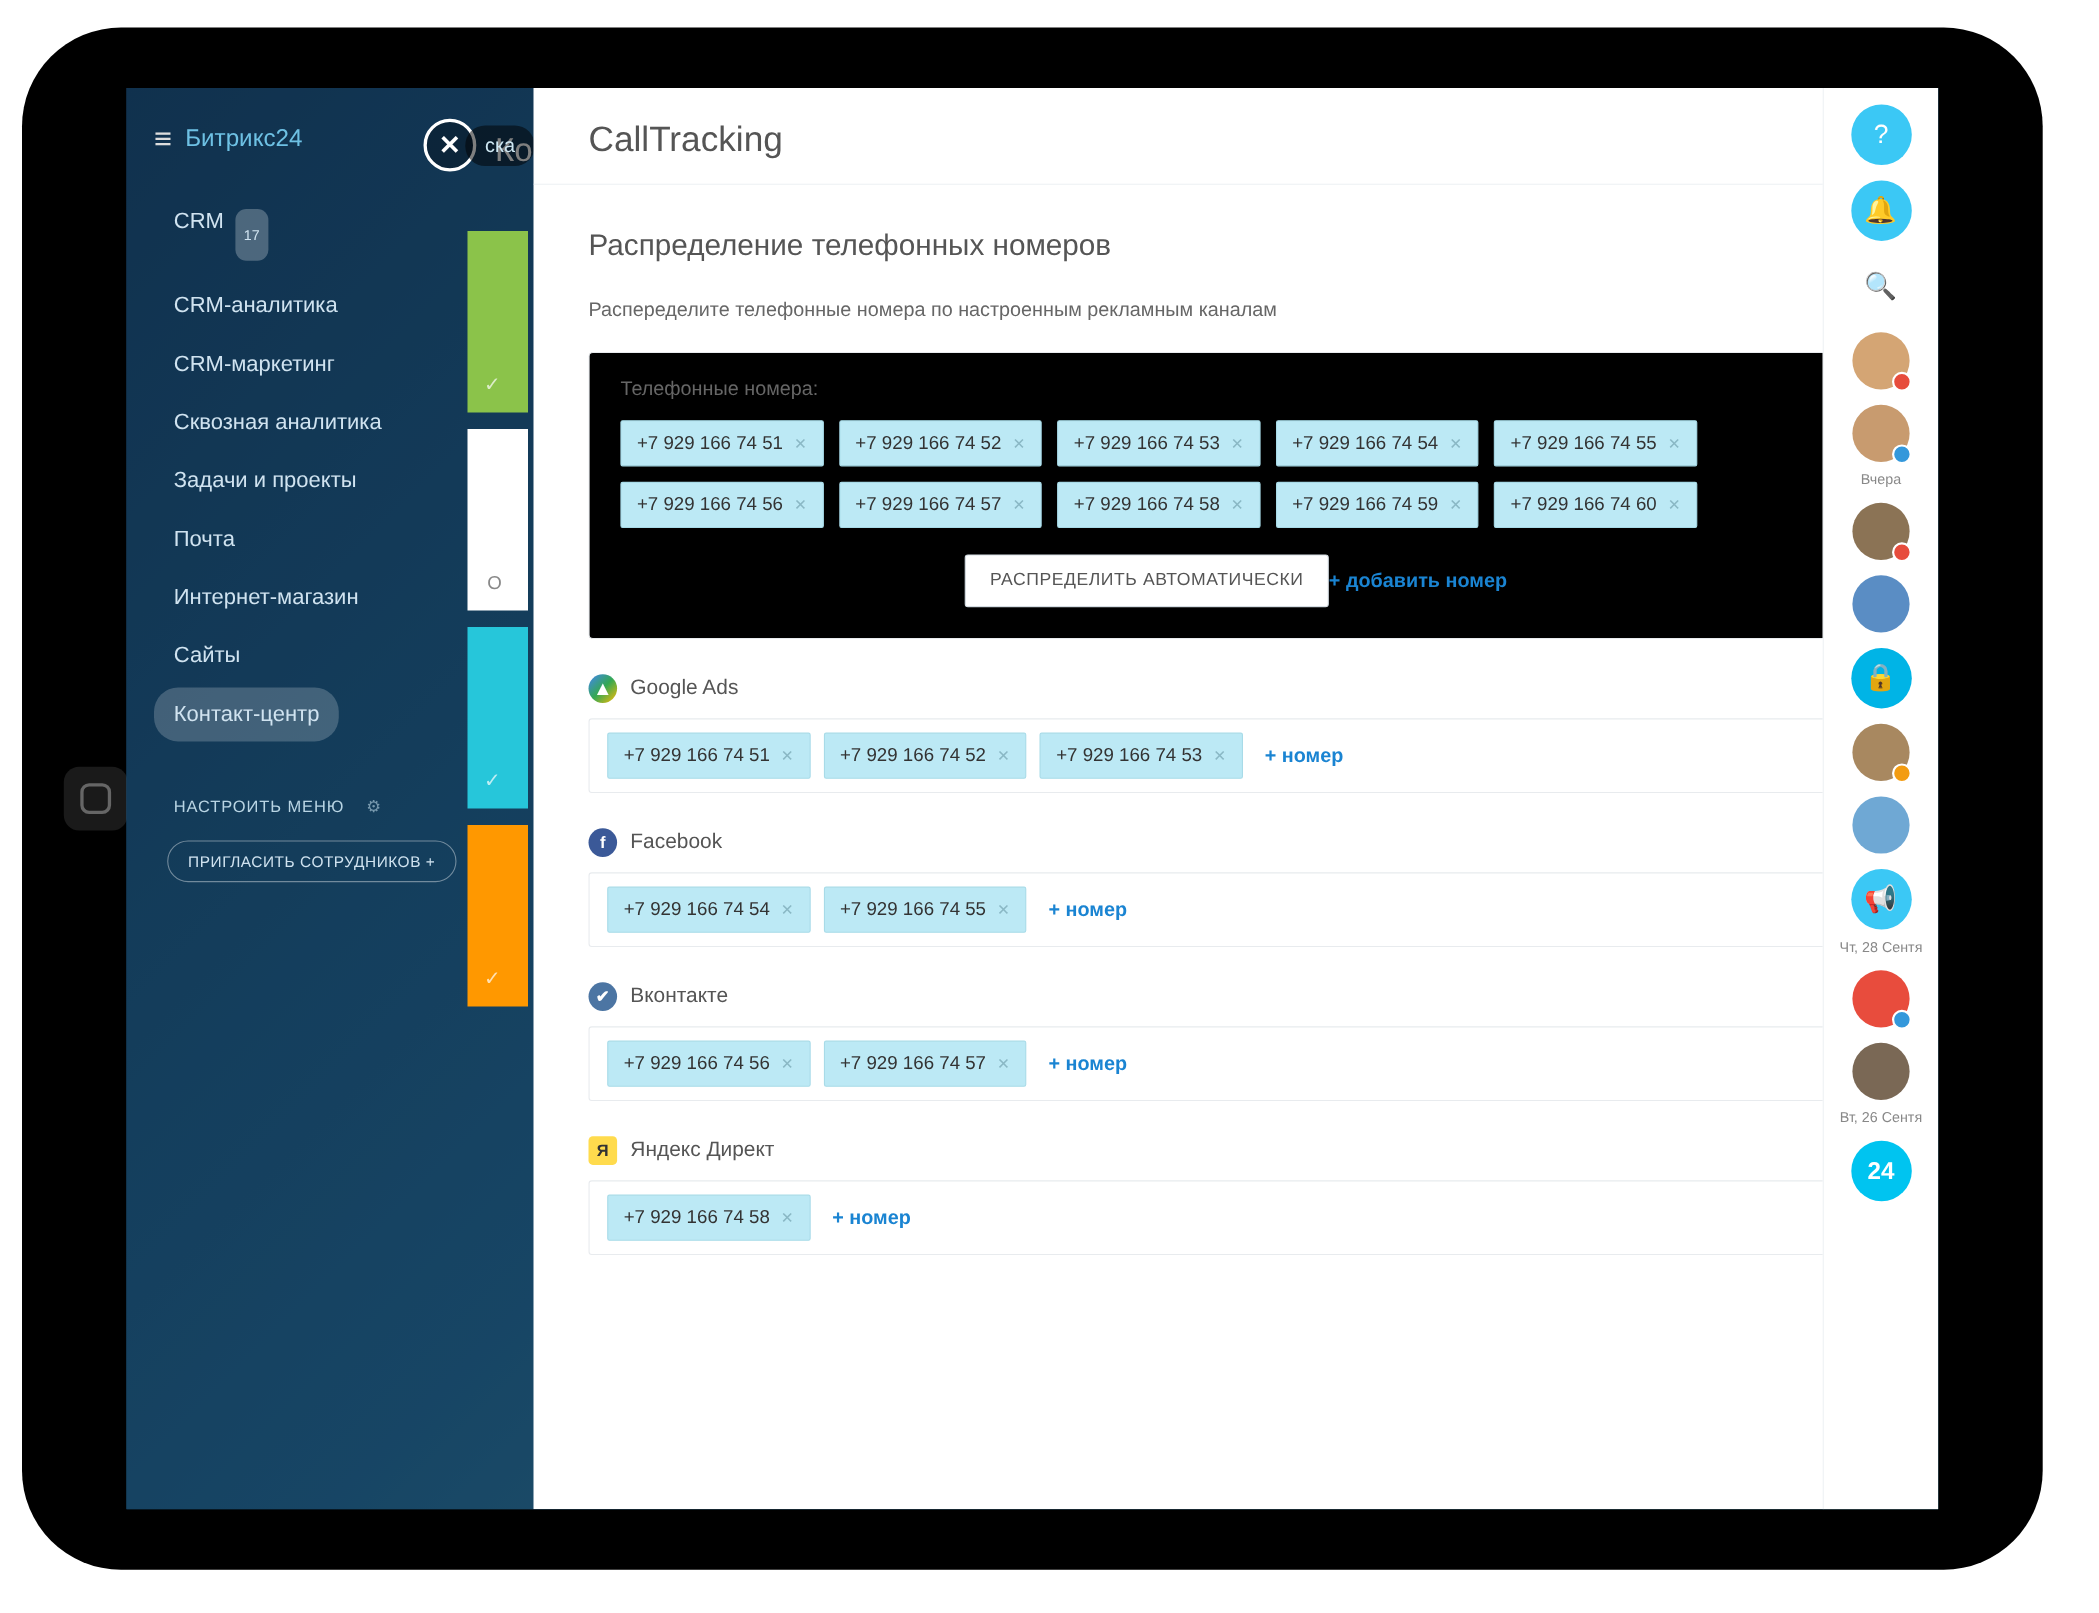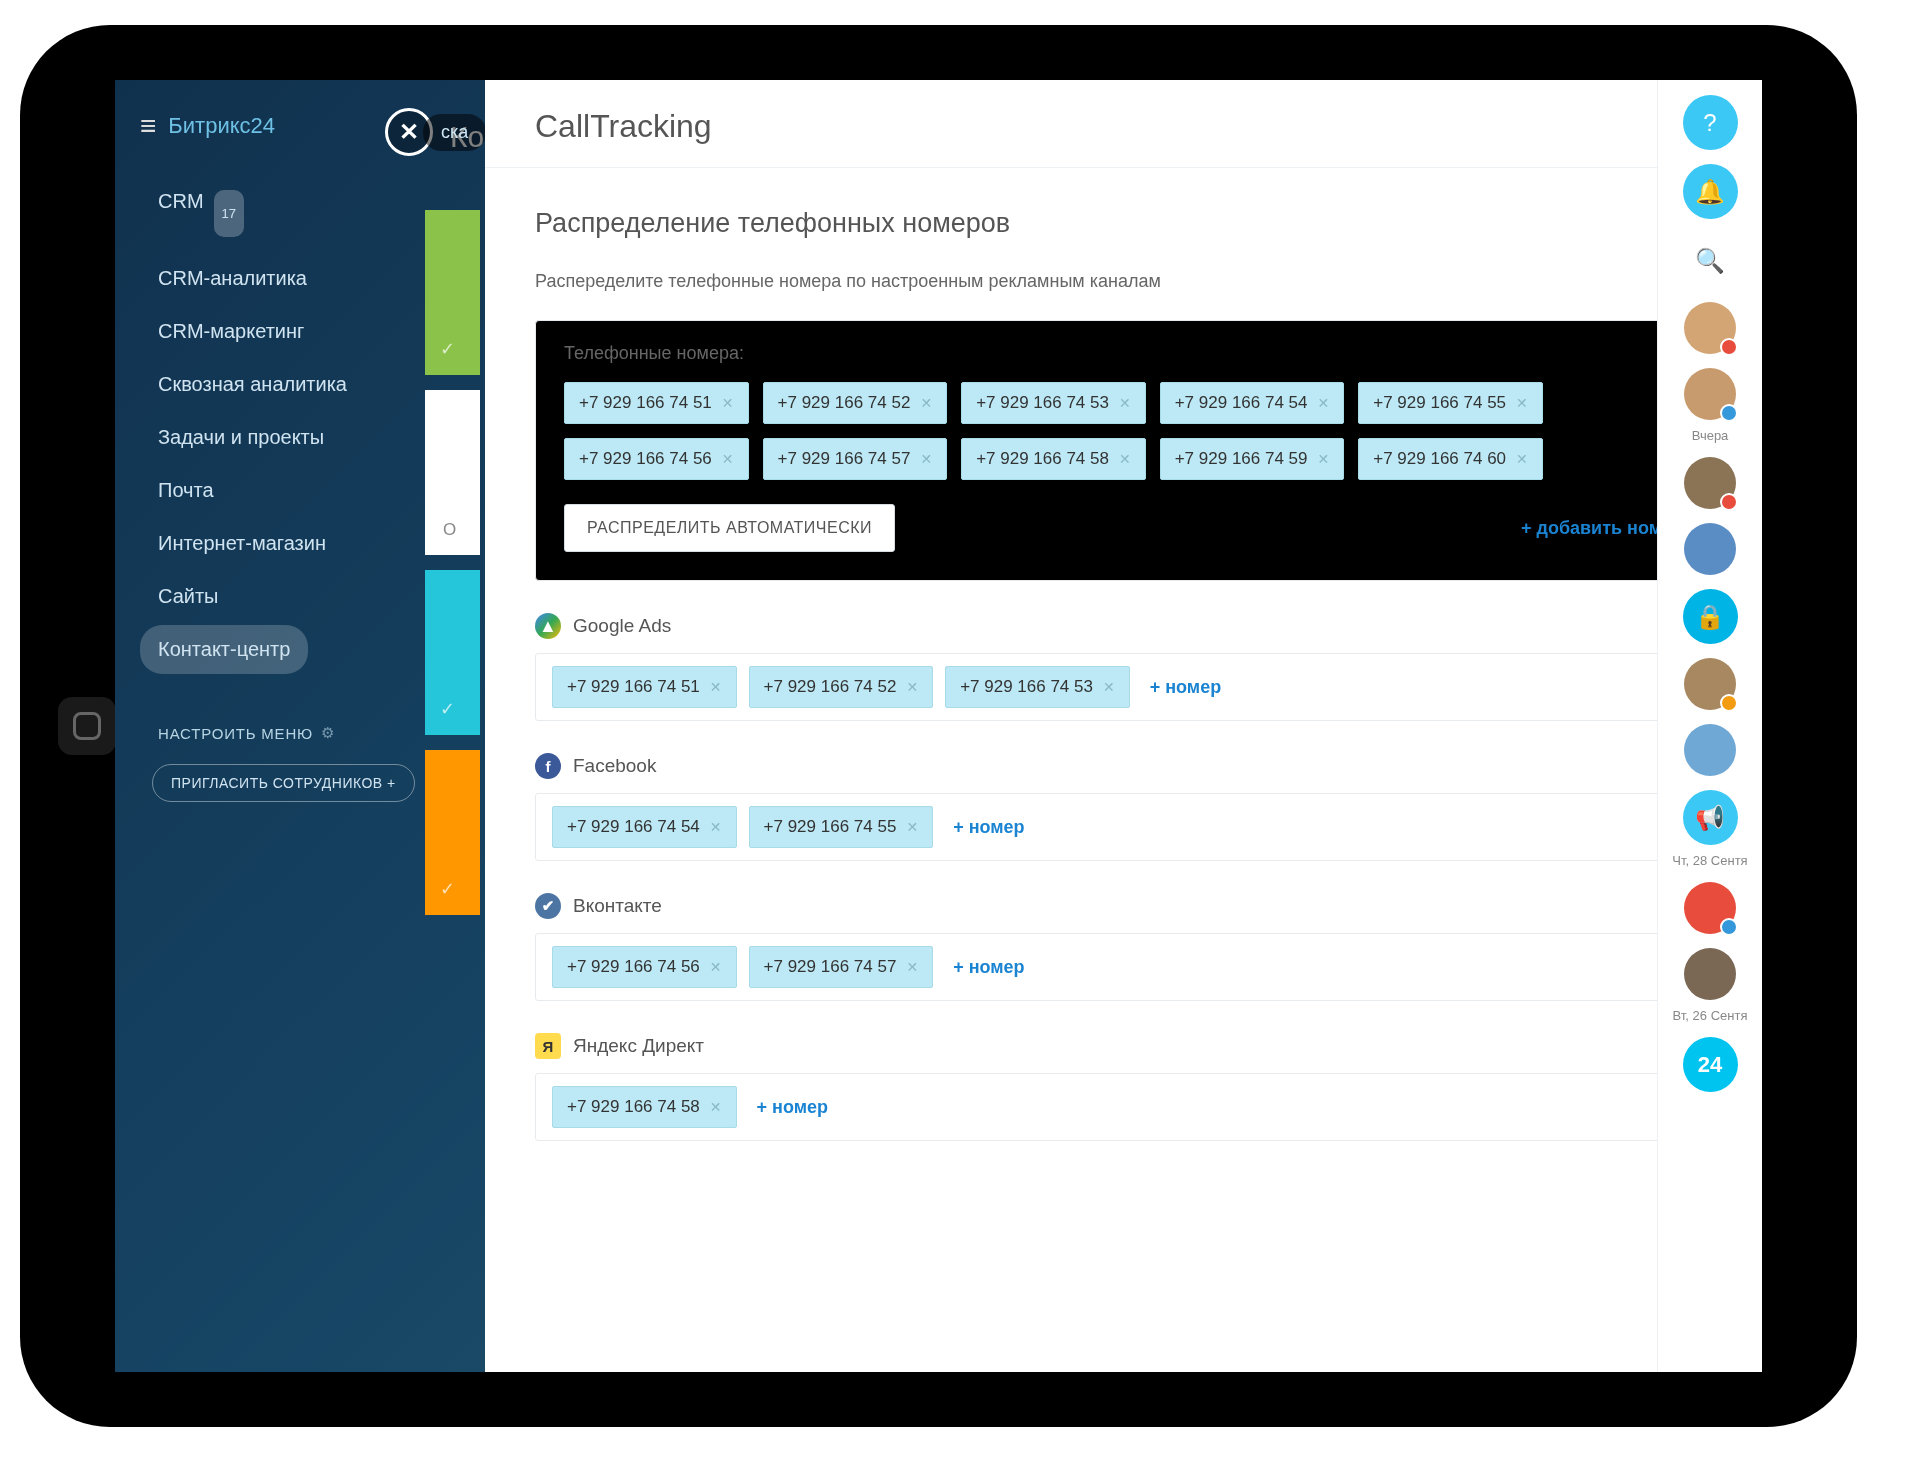--- a/index.html
+++ b/index.html
@@ -12,21 +12,21 @@
 .app-bg{display:flex;height:100%;position:relative}
 .sidebar{width:310px;padding:30px 0 0 25px;color:#fff;z-index:2;position:relative}
 .logo-row{display:flex;align-items:center;gap:12px;margin-bottom:35px}
 .hamburger{font-size:28px;color:#ddd}
 .logo-text{font-size:22px;font-weight:400;color:#fff}
 .logo-text span{color:#6ec1e4}
 .nav-item{padding:13px 18px;font-size:20px;color:#d0e3f0;cursor:pointer;display:flex;align-items:flex-start;gap:10px;border-radius:22px;margin-bottom:4px;width:fit-content}
 .nav-item.active{background:rgba(255,255,255,.2)}
 .nav-badge{background:rgba(255,255,255,.25);border-radius:10px;padding:16px 8px;font-size:13px}
 .sidebar-bottom{margin-top:50px}
-.settings-link{font-size:15px;letter-spacing:.8px;color:#b8d4e3;padding:0 18px;display:flex;align-items:center;gap:8px}
+.settings-link{font-size:15px;letter-spacing:.8px;color:#b8d4e3;padding:0 18px;display:flex;align-items:center;gap:20px}
 .gear-ic{opacity:.6}
 .invite-btn{margin:22px 0 0 12px;border:1px solid rgba(255,255,255,.4);border-radius:22px;padding:10px 18px;font-size:14px;letter-spacing:.5px;color:#d0e3f0;background:transparent}
 .mid-content{flex:1;position:relative;z-index:2}
 .mid-header{color:#fff;font-size:30px;font-weight:300;padding:40px 0 0 25px}
 .card-strip{position:absolute;left:0;top:130px;width:55px}
 .card{height:165px;margin-bottom:15px;position:relative}
 .card.green{background:#8bc34a}
 .card.white{background:#fff}
 .card.cyan{background:#26c6da}
 .card.orange{background:#ff9800}
@@ -39,21 +39,21 @@
 .modal-hdr{padding:28px 50px 0;border-bottom:1px solid #eef2f4}
 .modal-title{font-size:32px;font-weight:300;color:#555;padding-bottom:22px}
 .modal-body{padding:40px 50px}
 .section-title{font-size:27px;font-weight:300;color:#555;margin-bottom:32px}
 .section-sub{font-size:18px;color:#666;margin-bottom:28px}
 .phone-box{border:1px solid #e8ebee;border-radius:4px;padding:22px 28px 28px;background:#000000}
 .phone-label{font-size:18px;color:#666;margin-bottom:18px}
 .chips{display:flex;flex-wrap:wrap;gap:14px}
 .chip{background:#bce9f5;border:1px solid #a8dbe8;padding:10px 14px;font-size:17px;color:#333;display:flex;align-items:center;gap:10px;border-radius:2px}
 .chip .x{color:#8ab8c5;cursor:pointer;font-size:14px}
-.actions-row{display:flex;justify-content:space-between;align-items:center;margin-top:24px}
+.actions-row{display:flex;justify-content:center;align-items:center;margin-top:24px}
 .auto-btn{border:1px solid #d5dde3;background:#fff;padding:14px 22px;font-size:16px;letter-spacing:.5px;color:#555;cursor:pointer;border-radius:3px}
 .add-link{color:#1a84d2;font-size:18px;font-weight:600;cursor:pointer}
 .channel{margin-top:32px}
 .ch-hdr{display:flex;align-items:center;gap:12px;margin-bottom:14px}
 .ch-ic{width:26px;height:26px;border-radius:50%;display:inline-flex;align-items:center;justify-content:center;font-size:15px;font-weight:bold;color:#fff}
 .ch-ic.gads{background:linear-gradient(135deg,#4285f4,#34a853,#fbbc05);font-size:18px}
 .ch-ic.fb{background:#3b5998}
 .ch-ic.vk{background:#4c75a3}
 .ch-ic.yd{background:#ffdb4d;color:#333;border-radius:4px}
 .ch-name{font-size:19px;color:#555}

